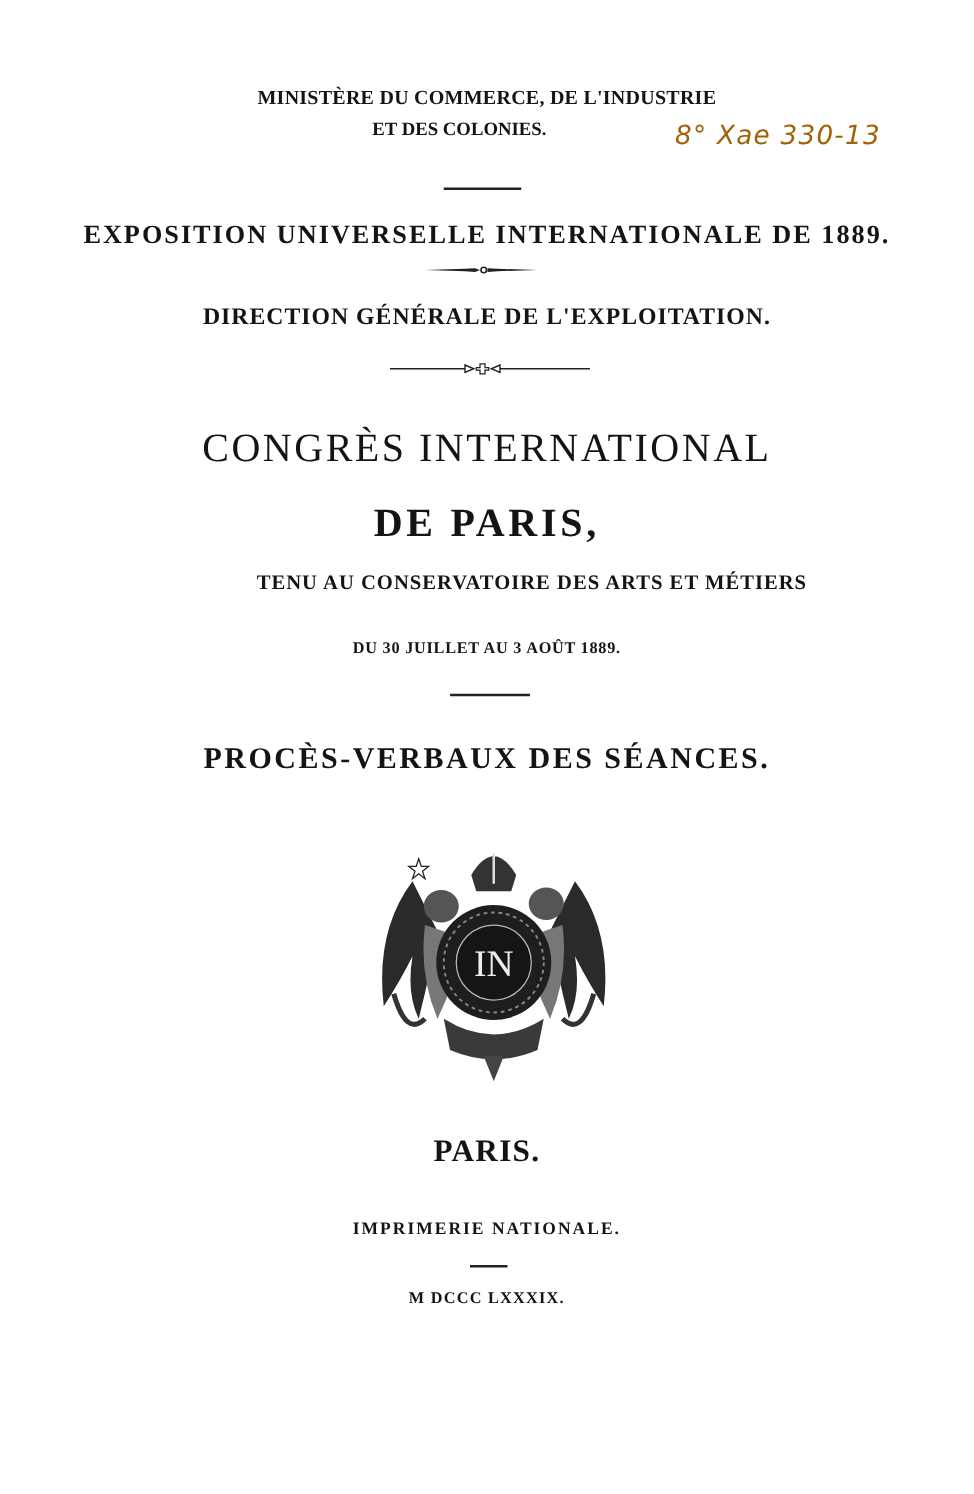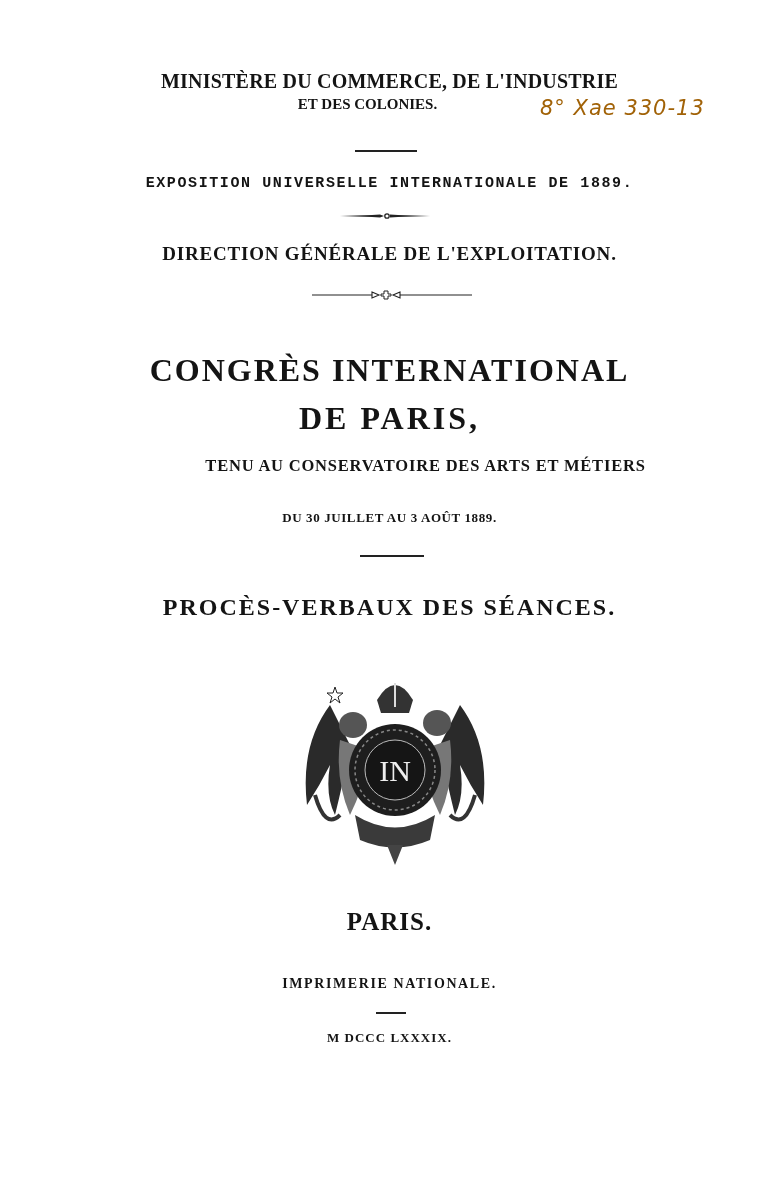--- a/index.html
+++ b/index.html
@@ -1,26 +1,26 @@
 <!DOCTYPE html>
 <html><head>
 <meta charset="utf-8">
 <style>
   html, body { margin:0; padding:0; background:#ffffff; }
   body { width:779px; height:1195px; position:relative; overflow:hidden;
          font-family:"Liberation Serif","DejaVu Serif",serif; color:#141414; }
   .line { position:absolute; left:0; width:779px; text-align:center; white-space:nowrap; font-weight:bold; }
-  .ministry { top:70px; font-size:20px; letter-spacing:0.2px; }
+  .ministry { top:70px; font-size:16px; letter-spacing:0.2px; }
   .ministry2 { top:96px; font-size:15px; left:-22px; }
   .shelfmark { position:absolute; top:96px; left:540px; font-family:"DejaVu Sans",sans-serif;
                font-style:italic; font-weight:normal; font-size:21px; letter-spacing:1px; color:#a16207; }
   .rule { position:absolute; height:2px; background:#222; }
-  .expo { top:175px; font-size:15px; letter-spacing:1.6px;font-family:Liberation Mono, monospace; }
+  .expo { top:175px; font-size:21px; letter-spacing:1.6px; }
   .direction { top:243px; font-size:19px; letter-spacing:0.8px; }
-  .congres { top:340px; font-size:32px; letter-spacing:2px; font-weight:bold;margin-top:12px; }
+  .congres { top:340px; font-size:32px; letter-spacing:2px; font-weight:normal; }
   .chimie { top:400px; font-size:32px; letter-spacing:3px; }
   .tenu { top:456px; font-size:16.5px; letter-spacing:0.8px;padding-left:36px; }
   .dates { top:510px; font-size:13px; letter-spacing:0.6px; }
   .proces { top:594px; font-size:24px; letter-spacing:2px; }
   .paris { top:908px; font-size:25px; letter-spacing:1px; }
   .imprimerie { top:976px; font-size:14px; letter-spacing:1.6px; }
   .year { top:1030px; font-size:13px; letter-spacing:1px; }
   .emblem { position:absolute; left:295px; top:665px; width:200px; height:210px; }
 </style>
 </head>

